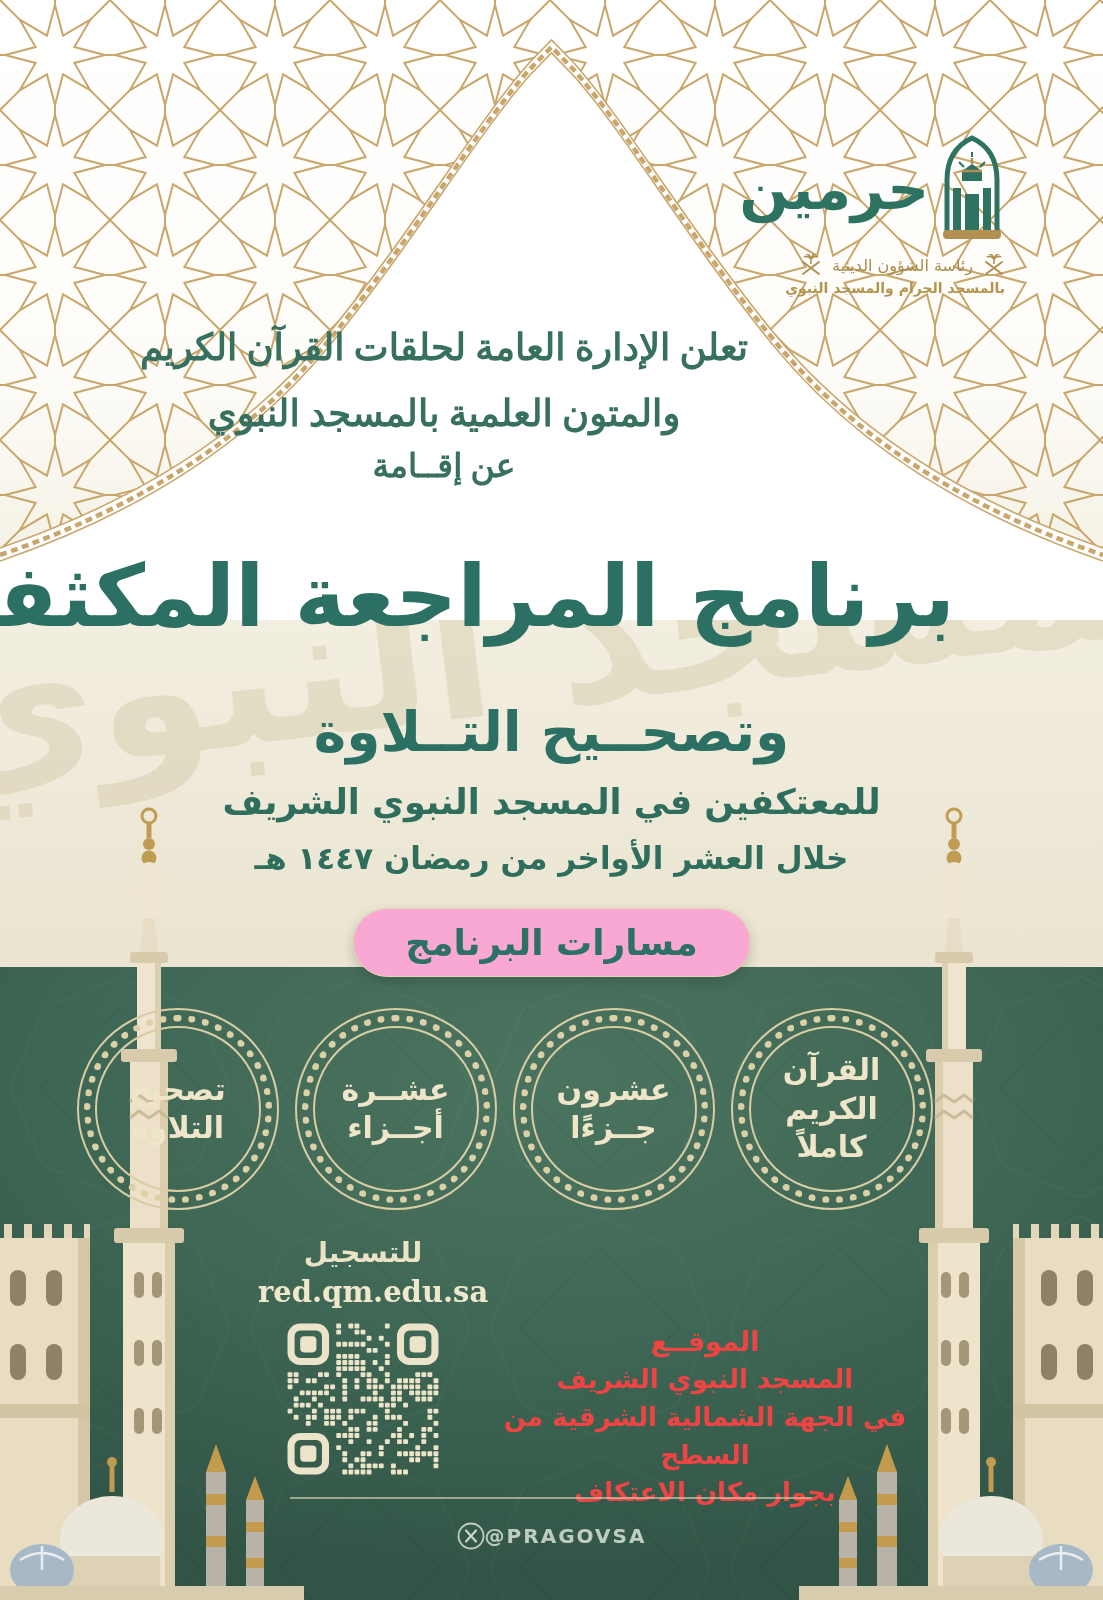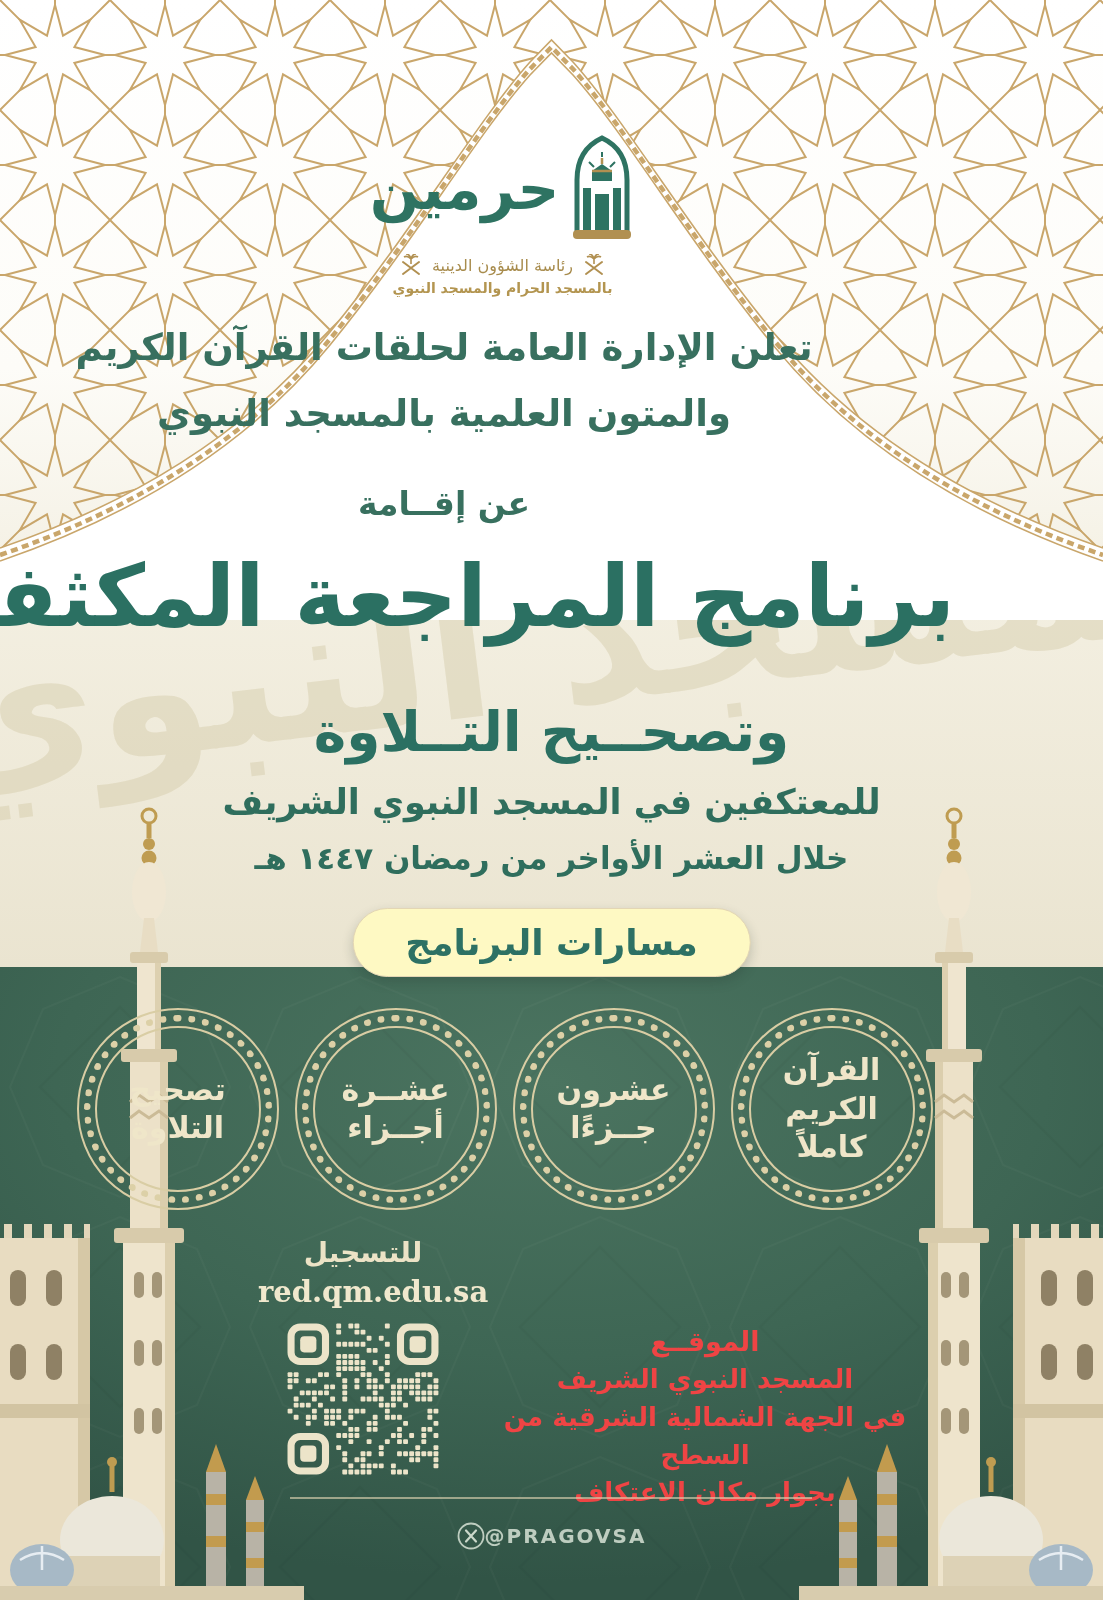--- a/index.html
+++ b/index.html
@@ -14,42 +14,42 @@
     font-size:185px;font-weight:700;color:#cfc5a0;opacity:.38;transform:rotate(-7deg);
     white-space:nowrap;letter-spacing:8px;}
   .bg-green{position:absolute;left:0;top:967px;width:1103px;height:633px;
     background:radial-gradient(ellipse 900px 500px at 50% 18%,#4b7460 0%,#3e6654 55%,#315446 100%);z-index:3;}
   .green-pattern{position:absolute;left:0;top:0;width:100%;height:100%;opacity:.6;}
 
   
   .top-arch{position:absolute;left:0;top:0;width:1103px;height:620px;z-index:2;}
 
   
-  .logo{position:absolute;left:0;top:134px;width:1005px;display:flex;flex-direction:column;align-items:center;z-index:6;}
+  .logo{position:absolute;left:0;top:134px;width:1005px;display:flex;flex-direction:column;align-items:flex-start;z-index:6;}
   .logo-row{display:flex;align-items:center;gap:10px;}
   .logo-wordmark{font-size:58px;font-weight:700;color:#2e7362;line-height:1;}
   .org-line1{display:flex;align-items:center;gap:10px;margin-top:10px;font-size:16px;font-weight:400;color:#a88c4d;}
   .org-line2{margin-top:4px;font-size:14px;font-weight:700;color:#b39550;letter-spacing:1px;}
 
   
-  .announce{position:absolute;left:0;width:888px;text-align:center;color:#38705f;font-weight:700;z-index:6;}
+  .announce{position:absolute;left:0;width:888px;text-align:center;color:#38705f;font-weight:700;z-index:6;font-family:Liberation Serif, serif;}
   .a1{top:326px;font-size:37px;}
   .a2{top:392px;font-size:37px;}
-  .a3{top:484px;font-size:33px;}
+  .a3{top:446px;font-size:33px;}
 
   
   .big-title{position:absolute;left:0;top:498px;width:901px;height:196px;display:flex;align-items:center;justify-content:center;
     font-size:86px;font-weight:700;color:#2b7062;z-index:6;white-space:nowrap;}
   .sub-title{position:absolute;left:0;top:700px;width:1103px;text-align:center;font-size:55px;font-weight:700;color:#2b7062;z-index:6;}
   .audience{position:absolute;left:0;top:782px;width:1103px;text-align:center;font-size:35px;font-weight:700;color:#2f6e5d;z-index:6;}
   .period{position:absolute;left:0;top:840px;width:1103px;text-align:center;font-size:31px;font-weight:700;color:#2f6e5d;z-index:6;}
 
   
   .pill{position:absolute;left:50%;top:908px;transform:translateX(-50%);z-index:7;
-    background:#fef9c3;border:1px solid #e3d6b4;border-radius:40px;padding:13px 52px;
+    background:#f9a8d4;border:1px solid #e3d6b4;border-radius:40px;padding:13px 52px;
     font-size:36px;font-weight:700;color:#2d7164;box-shadow:0 5px 12px rgba(30,50,40,.22);cursor:pointer;}
 
   
   .tracks{position:absolute;left:0;top:1008px;width:1009px;display:flex;justify-content:center;gap:16px;z-index:6;}
   .circle{position:relative;width:198px;height:198px;display:flex;align-items:center;justify-content:center;
     border:2px solid #d9cda4;border-radius:50%;}
   .circle::before{content:"";position:absolute;inset:5px;border:7px dotted #dcd0a7;border-radius:50%;}
   .circle::after{content:"";position:absolute;inset:16px;border:2px solid #d9cda4;border-radius:50%;}
   .circle span{position:relative;font-size:30px;font-weight:700;color:#efe6c9;text-align:center;
     line-height:1.28;white-space:pre-line;z-index:1;}

